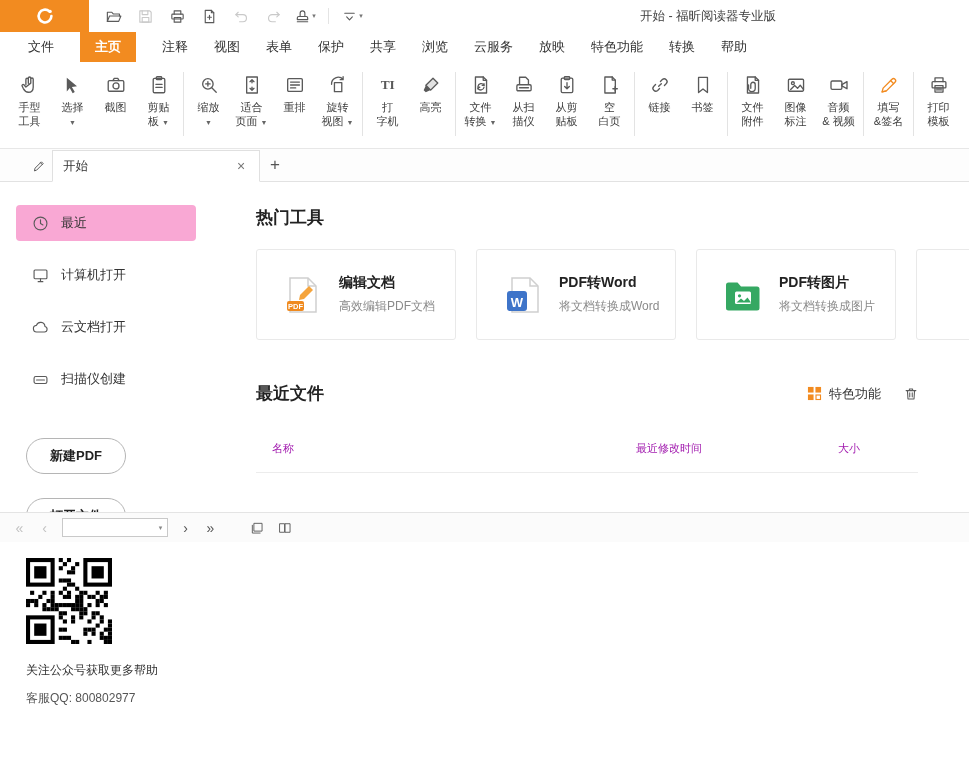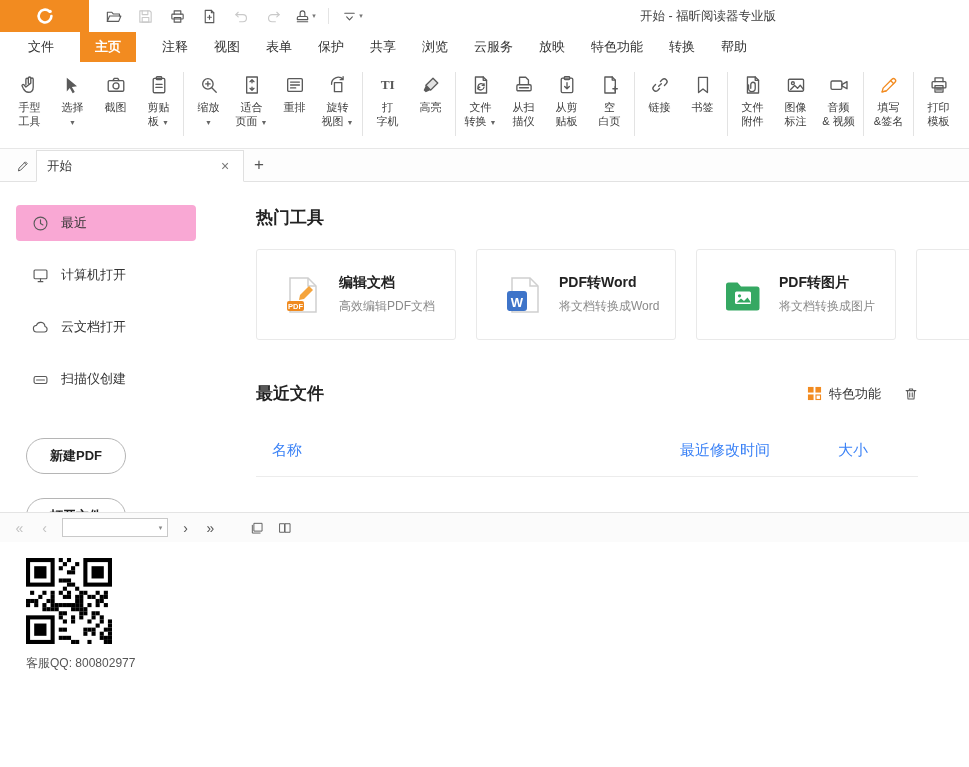--- a/index.html
+++ b/index.html
@@ -34,21 +34,21 @@
   .tool{width:43px;display:flex;flex-direction:column;align-items:center;text-align:center;
     font-size:11px;color:#3d3d3d;line-height:14px;padding-top:2px;}
   .tool .icon{height:25px;display:flex;align-items:center;justify-content:center;margin-bottom:3px;}
   .tool .icon svg{width:20px;height:20px;}
   .tool.accent .icon svg{stroke:var(--accent);}
   .dd{font-size:7px;color:#666;}
   .rib-sep{width:1px;height:64px;background:#e3e3e3;margin:2px 3px 0 3px;flex:0 0 auto;}
 
   
   .tabbar{height:33px;flex:0 0 auto;background:#fdfdfd;border-bottom:1px solid #e2e2e2;
-    display:flex;align-items:flex-end;padding-left:10px;}
+    display:flex;align-items:flex-end;padding-left:26px;}
   .tab-pencil{width:26px;height:32px;display:flex;align-items:center;justify-content:center;}
   .tab-pencil svg{width:15px;height:15px;}
   .tab{width:208px;height:32px;background:#fff;border:1px solid #e0e0e0;border-bottom:1px solid #fff;
     margin-bottom:-1px;display:flex;align-items:center;padding:0 10px;font-size:12.5px;color:#333;}
   .tab-label{flex:1;}
   .tab-close{font-size:14px;color:#777;width:16px;text-align:center;}
   .newtab{width:30px;height:32px;display:flex;align-items:center;justify-content:center;
     font-size:17px;color:#555;}
 
   
@@ -75,21 +75,21 @@
     display:flex;align-items:center;padding-left:26px;gap:16px;}
   .card-icon svg{width:40px;height:40px;display:block;}
   .card-title{font-size:14px;font-weight:bold;color:#222;}
   .card-sub{font-size:12px;color:#8a8a8a;margin-top:6px;}
   .recent-row{display:flex;align-items:center;margin-top:42px;padding-right:50px;}
   .feature{margin-left:auto;display:flex;align-items:center;gap:7px;font-size:13px;color:#333;}
   .grid-icon svg{width:15px;height:15px;display:block;}
   .trash{margin-left:22px;}
   .trash svg{width:16px;height:16px;}
   .table-head{display:flex;margin:36px 51px 0 0;padding:0 0 16px 16px;border-bottom:1px solid #ececec;
-    font-size:15px;color:#3b82f6;}
+    font-size:11px;color:#a21caf;gap:44px;}
   .th-name{flex:1;}
   .th-time{width:158px;}
   .th-size{width:80px;}
 
   
   .statusbar{height:30px;flex:0 0 auto;border-top:1px solid #e4e4e4;background:#fbfbfb;
     display:flex;align-items:center;padding:0 12px;gap:10px;}
   .nav-glyph{font-size:14px;color:#555;width:15px;text-align:center;line-height:1;}
   .nav-glyph.disabled{color:#c2c2c2;}
   .page-box{width:106px;height:19px;border:1px solid #c9c9c9;background:#fff;display:flex;align-items:center;}
@@ -623,20 +623,21 @@
             <rect x="1" y="1" width="5" height="5" fill="#fff"></rect>
             <rect x="2" y="2" width="3" height="3" fill="#000"></rect>
             <rect x="14" y="0" width="7" height="7" fill="#000"></rect>
             <rect x="15" y="1" width="5" height="5" fill="#fff"></rect>
             <rect x="16" y="2" width="3" height="3" fill="#000"></rect>
             <rect x="0" y="14" width="7" height="7" fill="#000"></rect>
             <rect x="1" y="15" width="5" height="5" fill="#fff"></rect>
             <rect x="2" y="16" width="3" height="3" fill="#000"></rect>
           </svg>
         </div>
+      <div class="qr-caption">关注公众号获取更多帮助</div>
       <div class="qq">客服QQ: 800802977</div>
     </aside>
 
     <section class="main">
       <h2 class="hot-title">热门工具</h2>
       <div class="cards">
           <div class="card">
             <span class="card-icon">
               <svg viewBox="0 0 40 40">
                 <path d="M7 3h18l8 8v26H7z" fill="#fff" stroke="#cfcfcf" stroke-width="1.5"></path>

